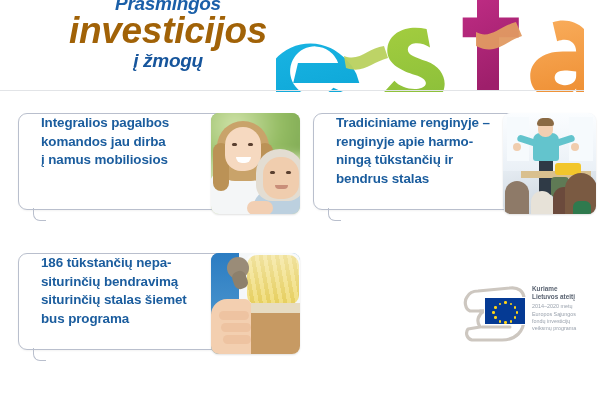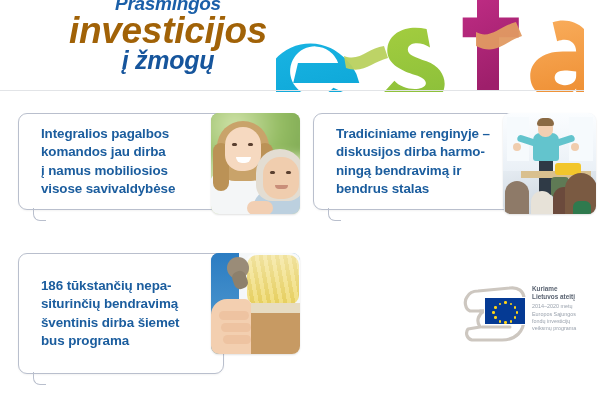--- a/index.html
+++ b/index.html
@@ -12,40 +12,40 @@
   #page { position: relative; width: 600px; height: 405px; background: #fff; }
 
   
   #header { position: absolute; left: 0; top: 0; width: 584px; height: 92px; background: #ffffff; overflow: hidden; }
   #header-rule { position: absolute; left: 0; top: 90px; width: 600px; height: 1px; background: #e2e4e7; }
 
   #slogan { position: absolute; left: 28px; top: -6px; width: 280px; text-align: center; }
   .sl-line { font-style: italic; font-weight: bold; color: #16599e; letter-spacing: -0.3px; white-space: nowrap; }
   #sl-1 { font-size: 19px; line-height: 20px; color: #1a5fa8; }
   #sl-2 { font-size: 37px; line-height: 38px; color: #a16207; margin-top: -2px; }
-  #sl-3 { font-size: 25px; line-height: 27px; color: #16559c; margin-top: -3px; }
+  #sl-3 { font-size: 19px; line-height: 27px; color: #16559c; margin-top: -3px; }
 
   
   #logo { position: absolute; left: 276px; top: -16px; width: 324px; height: 112px; }
   #logo svg { display: block; }
 
   
   .card {
     position: absolute;
     display: flex;
     align-items: stretch;
   }
   .bubble {
     position: relative;
     background: #ffffff;
     border: 1px solid #b9bfcd;
     border-radius: 9px;
     box-shadow: 0 1px 2px rgba(0,0,0,0.05);
     display: flex;
-    align-items: center;
+    align-items: flex-start;
     z-index: 2;
   }
   .bubble-text {
     color: #1b5d9e;
     font-weight: bold;
     font-size: 13.4px;
     line-height: 18.5px;
     padding: 0 12px 0 22px;
     letter-spacing: -0.1px;
   }
@@ -154,21 +154,20 @@
 
     <div id="header-rule"></div>
   </div>
 
   <div class="card" style="left:18px; top:113px; width:282px; height:101px;">
     <div class="bubble" style="width:206px; height:97px;">
       <div class="bubble-text">
         <div>Integralios pagalbos</div>
         <div>komandos jau dirba</div>
         <div>į namus mobiliosios</div>
-        <div>visose savivaldybėse</div>
       </div>
       <div class="tail"></div>
     </div>
     <div class="photo" id="photo-1" style="position:absolute; left:193px; top:0; width:89px; height:101px;">
 
       <div class="sh" style="left:-8px;top:-8px;width:105px;height:50px;background:radial-gradient(circle at 30% 40%, #cfe2a8 0%, #93bb62 60%, #7da853 100%);filter:blur(5px);"></div>
 
       <div class="sh" style="left:-4px;top:52px;width:62px;height:60px;background:#f4f6f7;border-radius:28px 20px 0 0;"></div>
 
       <div class="sh" style="left:6px;top:8px;width:52px;height:60px;background:#c9a36a;border-radius:26px 26px 18px 18px;"></div>
@@ -190,22 +189,22 @@
       <div class="sh" style="left:64px;top:72px;width:13px;height:4px;background:#c98e79;border-radius:0 0 6px 6px;"></div>
 
       <div class="sh" style="left:36px;top:88px;width:26px;height:14px;background:#f2cfb3;border-radius:9px;"></div>
     </div>
   </div>
 
   <div class="card" style="left:313px; top:113px; width:283px; height:101px;">
     <div class="bubble" style="width:205px; height:97px;">
       <div class="bubble-text">
         <div>Tradiciniame renginyje  –</div>
-        <div>diskusijos dirba harmo-</div>
-        <div>ningą bendravimą ir</div>
+        <div>renginyje apie harmo-</div>
+        <div>ningą tūkstančių ir</div>
         <div>bendrus stalas</div>
       </div>
       <div class="tail"></div>
     </div>
     <div class="photo" id="photo-2" style="position:absolute; left:190px; top:0; width:93px; height:101px;">
 
       <div class="sh" style="left:0;top:0;width:93px;height:58px;background:linear-gradient(180deg,#fbfdff 0%,#eaf0f6 100%);"></div>
       <div class="sh" style="left:4px;top:4px;width:22px;height:44px;background:#f6fafd;"></div>
       <div class="sh" style="left:66px;top:4px;width:24px;height:44px;background:#f6fafd;"></div>
 
@@ -228,25 +227,25 @@
 
       <div class="sh" style="left:2px;top:68px;width:24px;height:33px;background:#8e7a68;border-radius:12px 12px 0 0;"></div>
       <div class="sh" style="left:28px;top:78px;width:22px;height:23px;background:#e7e2d8;border-radius:11px 11px 0 0;"></div>
       <div class="sh" style="left:50px;top:74px;width:22px;height:27px;background:#6b4a3c;border-radius:11px 11px 0 0;"></div>
       <div class="sh" style="left:62px;top:60px;width:32px;height:41px;background:#7a5a42;border-radius:16px 16px 0 0;"></div>
       <div class="sh" style="left:70px;top:88px;width:18px;height:13px;background:#2f7a4e;border-radius:6px 6px 0 0;"></div>
     </div>
   </div>
 
   <div class="card" style="left:18px; top:253px; width:282px; height:101px;">
-    <div class="bubble" style="width:206px; height:121px;">
+    <div class="bubble" style="width:206px; height:97px;">
       <div class="bubble-text">
         <div>186 tūkstančių nepa-</div>
         <div>siturinčių bendravimą</div>
-        <div>šventinis dirba šiemet</div>
+        <div>siturinčių stalas šiemet</div>
         <div>bus programa</div>
       </div>
       <div class="tail"></div>
     </div>
     <div class="photo" id="photo-3" style="position:absolute; left:193px; top:0; width:89px; height:101px;">
 
       <div class="sh" style="left:0;top:0;width:34px;height:101px;background:linear-gradient(180deg,#2b7cc2 0%,#59a0d2 100%);"></div>
       <div class="sh" style="left:28px;top:0;width:61px;height:101px;background:#f4f7f9;"></div>
 
       <div class="sh" style="left:36px;top:2px;width:52px;height:50px;background:repeating-linear-gradient(80deg,#f0dc78 0 4px,#e5cc55 4px 8px);border-radius:10px;"></div>

